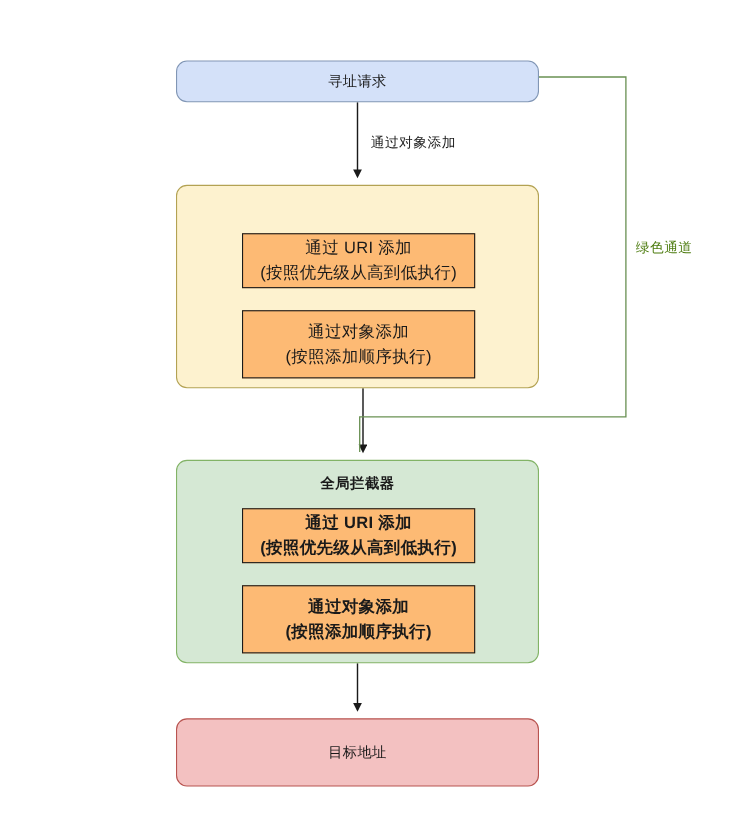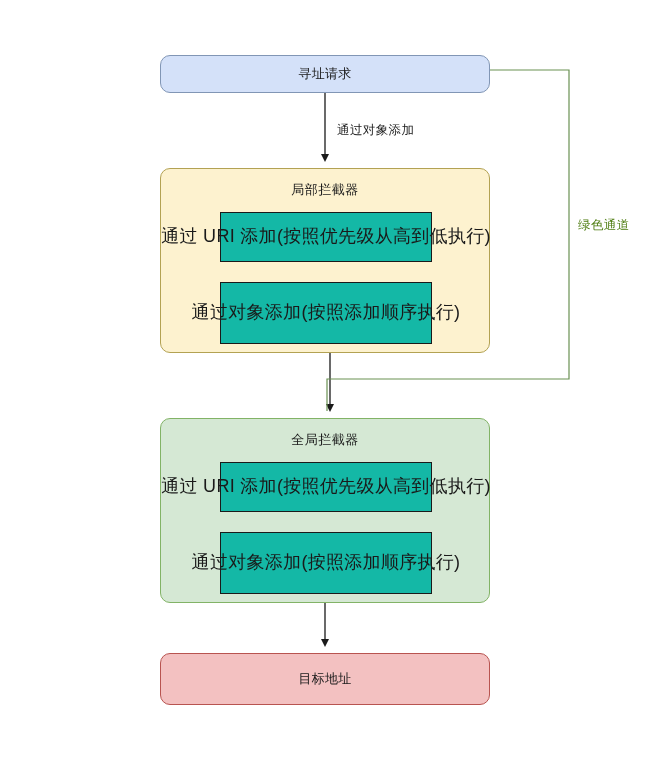--- a/index.html
+++ b/index.html
@@ -50,52 +50,53 @@
     border: 1px solid #b3a253;
     display: block;
   }
   
   #box-global {
     left: 160px; top: 418px;
     width: 330px; height: 185px;
     background: #d5e8d4;
     border: 1px solid #82b366;
     display: block;
+    font-weight: bold;
   }
   .container-title {
     position: absolute;
     left: 0; top: 12px;
     width: 100%;
     text-align: center;
     font-size: 13px;
     color: #1a1a1a;
     letter-spacing: 0.5px;
   }
   .inner-box {
     position: absolute;
     box-sizing: border-box;
-    background: #14b8a6;
+    background: #fdba74;
     border: 1px solid #1a1a1a;
     display: flex;
-    flex-direction: row;
+    flex-direction: column;
     align-items: center;
     justify-content: center;
-    font-size: 18px;
+    font-size: 15px;
     color: #1a1a1a;
     line-height: 1.55;
     text-align: center;
   }
   .inner-box .ln { display: block; white-space: nowrap; }
   .inner-1 { left: 59px; top: 43px; width: 212px; height: 50px; }
   .inner-2 { left: 59px; top: 113px; width: 212px; height: 62px; }
 
   
   #box-target {
     left: 160px; top: 653px;
-    width: 330px; height: 52px;
+    width: 330px; height: 62px;
     background: #f3c1c1;
     border: 1px solid #b85450;
   }
 
   .edge-label {
     position: absolute;
     font-size: 12.5px;
     color: #1a1a1a;
     white-space: nowrap;
     letter-spacing: 0.4px;
@@ -139,21 +140,20 @@
   <g>
     <path d="M325,603 L325,645" stroke="#1a1a1a" stroke-width="1.3" fill="none" marker-end="url(#arrowBlack)"></path>
   </g>
 </svg>
 
 <div class="node" id="box-request">
   <span>寻址请求</span>
 </div>
 
 <div class="node" id="box-local">
-  <div class="container-title">局部拦截器</div>
 
   <div class="inner-box inner-1">
     <span class="ln">通过 URI 添加</span>
     <span class="ln">(按照优先级从高到低执行)</span>
   </div>
 
   <div class="inner-box inner-2">
     <span class="ln">通过对象添加</span>
     <span class="ln">(按照添加顺序执行)</span>
   </div>

